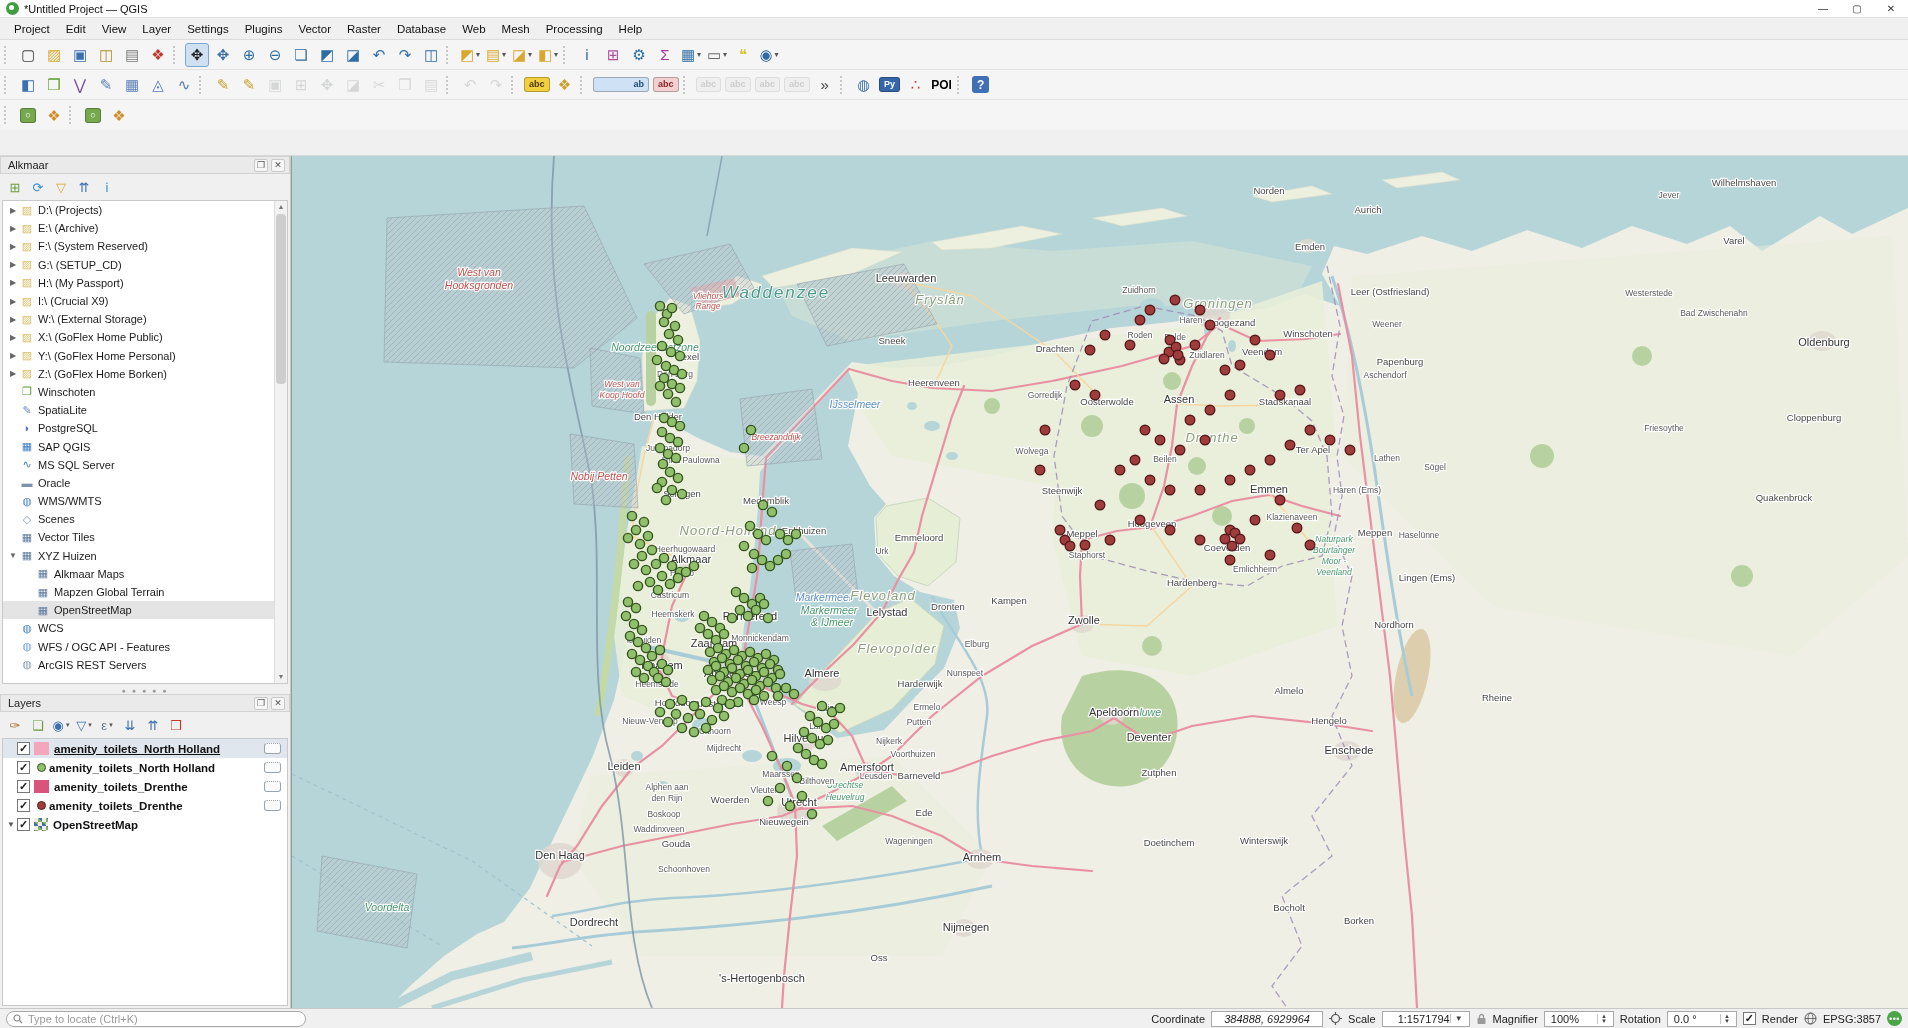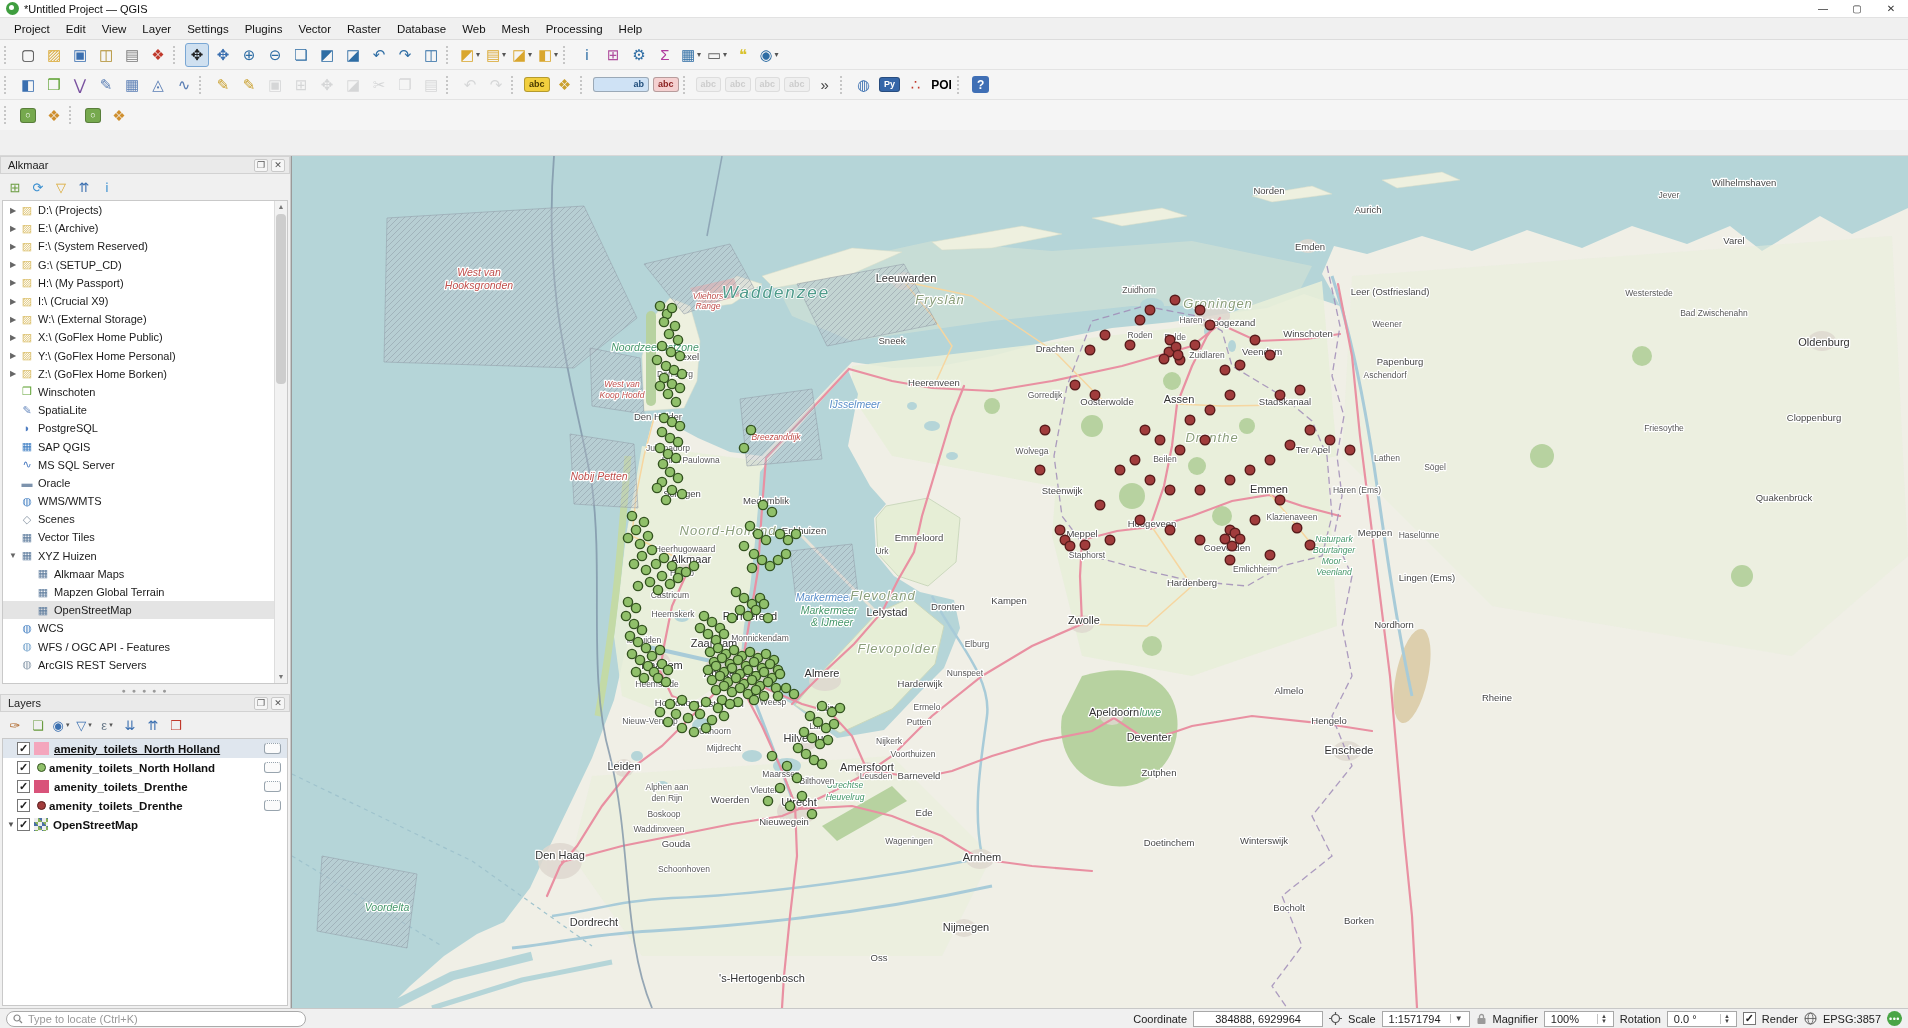--- a/index.html
+++ b/index.html
@@ -84,22 +84,22 @@
   .ml-city   { font-size:11px; fill:#333; stroke-width:2.6px; }
   .ml-town   { font-size:9.5px; fill:#474747; }
   .ml-ts     { font-size:8.5px; fill:#585858; }
 
   
   #statusbar { height:20px; background:#f0f0f0; border-top:1px solid #c8c8c8; display:flex; align-items:center; font-size:11px; color:#222; padding:0 6px; gap:6px; }
   #locate-box { width:300px; height:16px; background:#fff; border:1px solid #aaa; border-radius:8px; display:flex; align-items:center; padding:0 6px; gap:5px; color:#999; }
   #locate-box svg { flex:none; }
   .sb-label { color:#222; }
   .sb-value { background:#fff; border:1px solid #a8a8a8; height:16px; display:flex; align-items:center; justify-content:center; padding:0 6px; }
-  #coord-value { width:130px; }
-  #scale-combo { width:88px; justify-content:space-between; }
+  #coord-value { width:112px;font-style:italic; }
+  #scale-combo { width:88px; justify-content:flex-end; }
   #scale-combo .dd { font-size:8px; color:#444; border-left:1px solid #c4c4c4; padding-left:4px; }
   .spinbox { width:70px; justify-content:space-between; }
   .spin-arrows { display:flex; flex-direction:column; font-size:6px; line-height:5px; color:#444; border-left:1px solid #c4c4c4; padding-left:3px; }
   #render-check { width:13px; height:13px; background:#fff; border:1px solid #777; font-size:11px; line-height:11px; text-align:center; font-weight:bold; }
   #msg-btn { width:15px; height:15px; border-radius:50%; background:#4aa546; color:#fff; font-size:9px; display:flex; align-items:center; justify-content:center; letter-spacing:.5px; }
   .sb-right { margin-left:auto; display:flex; align-items:center; gap:6px; }
   .sb-icon { display:flex; align-items:center; }
 </style>
 </head>
 <body>

